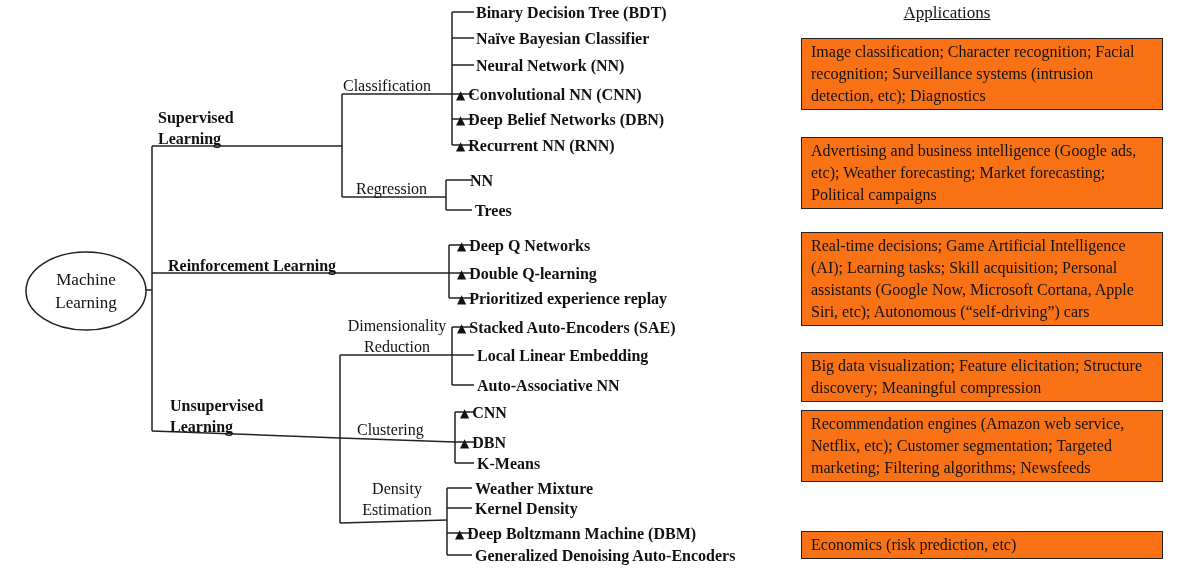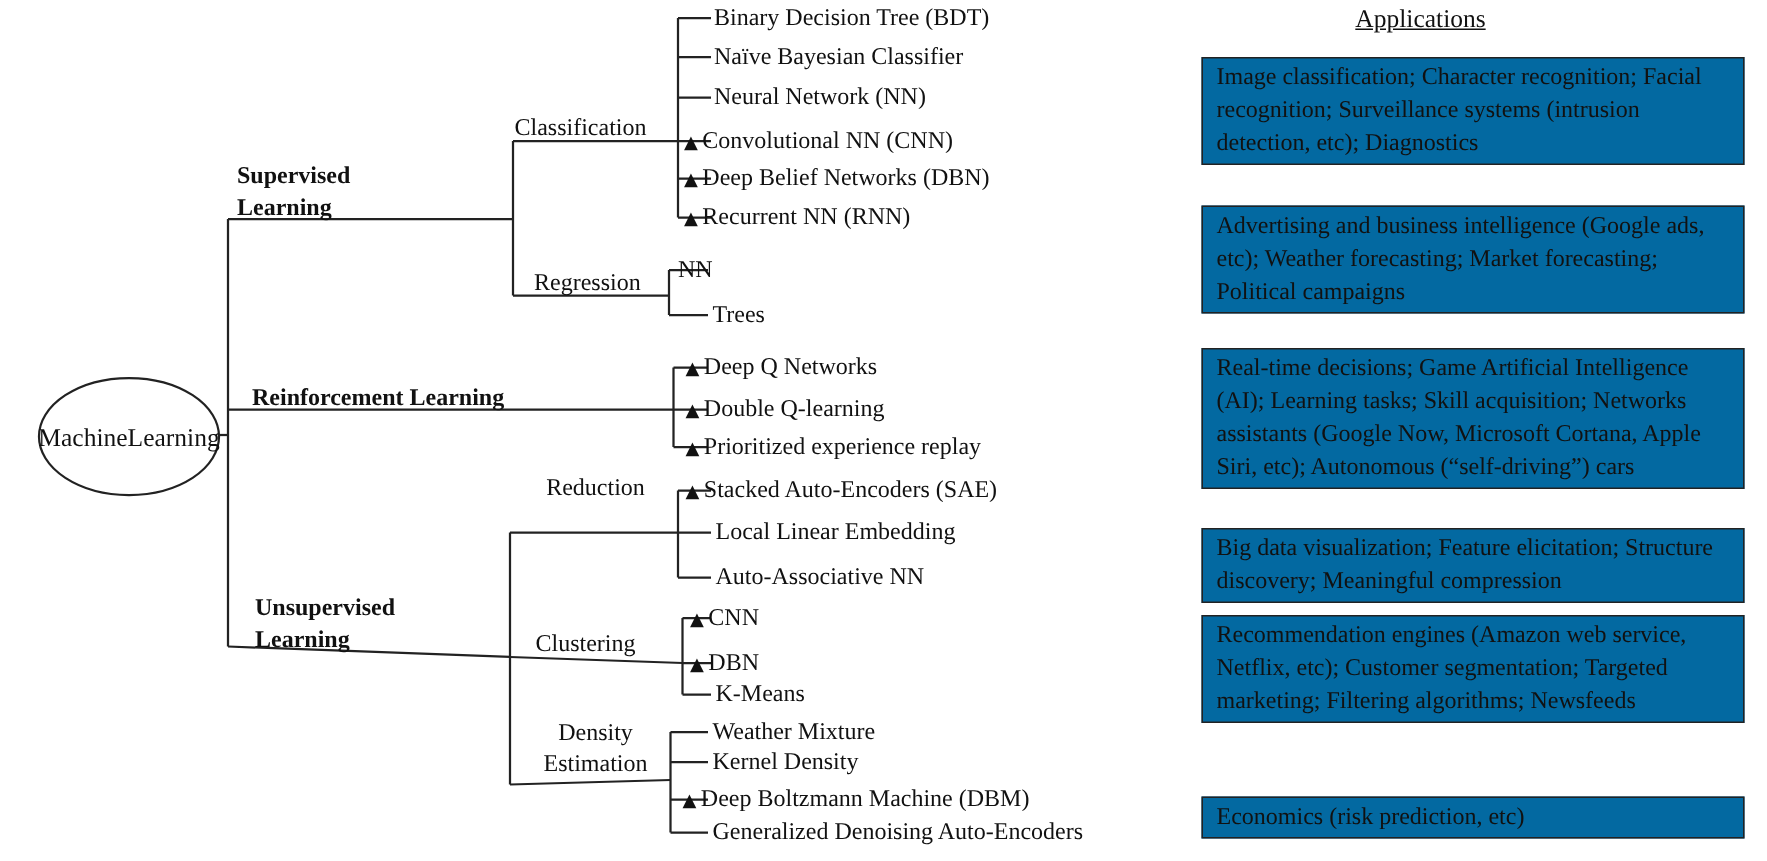--- a/index.html
+++ b/index.html
@@ -4,36 +4,36 @@
 <style>
   html,body{margin:0;padding:0;background:#fff;}
   #stage{
     position:relative;width:1178px;height:574px;background:#ffffff;
     font-family:"Liberation Serif","DejaVu Serif",serif;color:#111;overflow:hidden;
   }
   #connectors{position:absolute;left:0;top:0;width:1178px;height:574px;}
   .abs{position:absolute;}
   .node-ellipse{
     left:26px;top:252px;width:120px;height:78px;
-    display:flex;flex-direction:row;align-items:center;justify-content:center;
+    display:flex;flex-direction:column;align-items:center;justify-content:center;
     font-size:17px;line-height:23px;
   }
   .branch-label{font-weight:bold;font-size:16px;line-height:21px;text-align:left;}
   .sub-label{font-size:16px;line-height:17px;white-space:nowrap;}
   .sub-label.two-line{line-height:21px;text-align:center;}
   .leaf{
     display:flex;align-items:center;gap:3px;white-space:nowrap;
-    font-size:16px;line-height:19px;transform:translateY(-50%);
+    font-size:16px;line-height:19px;transform:translateY(-50%);font-weight:bold;
   }
   .tri{
     font-family:"DejaVu Sans",sans-serif;font-size:12px;line-height:12px;color:#111;
   }
   .apps-title{font-size:17px;text-align:center;text-decoration:underline;}
   .app-box{
-    left:801px;width:362px;border:1.5px solid #222;background:#0369a1;
+    left:801px;width:362px;border:1.5px solid #222;background:#f97316;
     padding:2px 9px;font-size:16px;line-height:22px;box-sizing:border-box;
   }
 </style>
 </head>
 <body>
 
 <div id="stage">
 
   <svg id="connectors" viewBox="0 0 1178 574" fill="none" stroke="#222" stroke-width="1.5">
     <ellipse cx="86" cy="291" rx="60" ry="39"></ellipse>
@@ -74,20 +74,21 @@
   </div>
   <div class="abs branch-label" style="left:168px;top:255px;white-space:nowrap">Reinforcement Learning</div>
   <div class="abs branch-label" style="left:170px;top:395px;width:140px">
     <div>Unsupervised</div>
     <div>Learning</div>
   </div>
 
   <div class="abs sub-label" style="left:343px;top:77px">Classification</div>
   <div class="abs sub-label" style="left:356px;top:180px">Regression</div>
   <div class="abs sub-label two-line" style="left:327px;top:315px;width:140px">
+    <div>Dimensionality</div>
     <div>Reduction</div>
   </div>
   <div class="abs sub-label" style="left:357px;top:421px">Clustering</div>
   <div class="abs sub-label two-line" style="left:327px;top:478px;width:140px">
     <div>Density</div>
     <div>Estimation</div>
   </div>
 
   <div class="abs leaf" style="left:476px;top:12px">
     <span>Binary Decision Tree (BDT)</span>
@@ -104,21 +105,21 @@
     </div>
   <div class="abs leaf" style="left:456px;top:119px">
     <span class="tri">▲</span>
     <span>Deep Belief Networks (DBN)</span>
     </div>
   <div class="abs leaf" style="left:456px;top:145px">
     <span class="tri">▲</span>
     <span>Recurrent NN (RNN)</span>
     </div>
 
-  <div class="abs leaf" style="left:452px;top:180px">
+  <div class="abs leaf" style="left:470px;top:180px">
     <span>NN</span>
     </div>
   <div class="abs leaf" style="left:475px;top:210px">
     <span>Trees</span>
     </div>
 
   <div class="abs leaf" style="left:457px;top:245px">
     <span class="tri">▲</span>
     <span>Deep Q Networks</span>
     </div>
@@ -168,21 +169,21 @@
     <span>Generalized Denoising Auto-Encoders</span>
     </div>
 
   <div class="abs apps-title" style="left:847px;top:3px;width:200px">Applications</div>
 
   <div class="abs app-box" style="top:38px">
     <span>Image classification; Character recognition; Facial recognition; Surveillance systems (intrusion detection, etc); Diagnostics</span></div>
   <div class="abs app-box" style="top:137px">
     <span>Advertising and business intelligence (Google ads, etc); Weather forecasting; Market forecasting; Political campaigns</span></div>
   <div class="abs app-box" style="top:232px">
-    <span>Real-time decisions; Game Artificial Intelligence (AI); Learning tasks; Skill acquisition; Networks assistants (Google Now, Microsoft Cortana, Apple Siri, etc); Autonomous (“self-driving”) cars</span></div>
+    <span>Real-time decisions; Game Artificial Intelligence (AI); Learning tasks; Skill acquisition; Personal assistants (Google Now, Microsoft Cortana, Apple Siri, etc); Autonomous (“self-driving”) cars</span></div>
   <div class="abs app-box" style="top:352px">
     <span>Big data visualization; Feature elicitation; Structure discovery; Meaningful compression</span></div>
   <div class="abs app-box" style="top:410px">
     <span>Recommendation engines (Amazon web service, Netflix, etc); Customer segmentation; Targeted marketing; Filtering algorithms; Newsfeeds</span></div>
   <div class="abs app-box" style="top:531px">
     <span>Economics (risk prediction, etc)</span></div>
 
 </div>
 
 </body></html>

